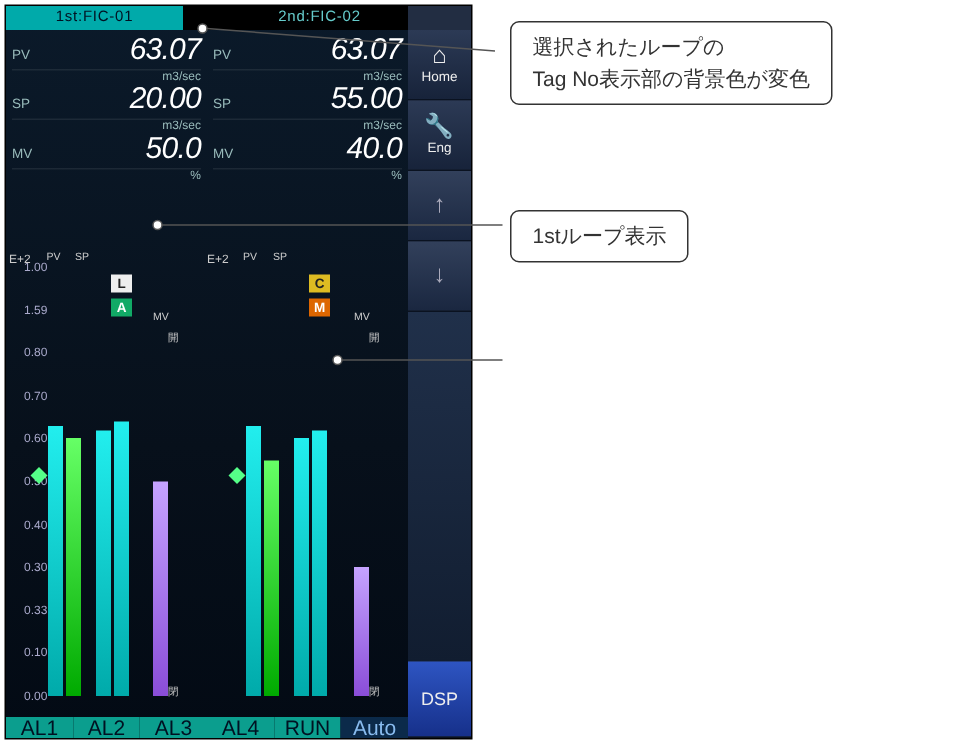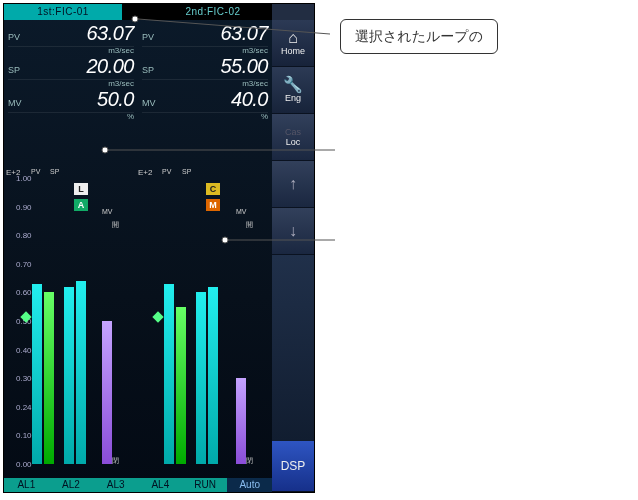--- a/index.html
+++ b/index.html
@@ -48,34 +48,34 @@
   .pv   { background: linear-gradient(#2ee, #0aa); }
   .spb  { background: linear-gradient(#6f6, #0a0); }
   .mvb  { background: linear-gradient(#c5a3ff, #8a4dd8); }
   .diamond { position:absolute; width:8px; height:8px; background:#5f8; transform: rotate(45deg); left:-10px; }
   .mark { position:absolute; font-size:7px; color:#ccc; }
   .pill { display:inline-block; width:14px; height:12px; line-height:12px; text-align:center; font-size:9px; font-weight:bold; }
   .pill.L { background:#eee; color:#222; }
   .pill.A { background:#1a6; color:#fff; }
   .pill.C { background:#db2; color:#222; }
   .pill.M { background:#d60; color:#fff; }
-  .alarm-strip { display:flex; height:14px; font-size:10px; }
+  .alarm-strip { display:flex; height:14px; font-size:14px; }
   .alarm-strip div { flex:1; text-align:center; line-height:14px; }
   .al { background:#0b9e8e; color:#012;}
   .run { background:#0b9e8e; color:#012;}
   .auto{ background:#0b2a4a; color:#8be;}
   .sidebar { width: 42px; background: #222d42; display:flex; flex-direction:column; }
   .sbtn { flex:0 0 46px; display:flex; flex-direction:column; align-items:center; justify-content:center; font-size:9px; color:#eee;
           background: linear-gradient(#2c3a55, #17233a); border-bottom:1px solid #0a1220;}
   .sbtn.blue { background: linear-gradient(#2e55c2, #16308a); }
   .sbtn.dark { background: linear-gradient(#32405b, #1a2740); color:#aab; }
   .sbtn .ico { font-size:16px; line-height:1; }
   .spacer { flex:1; background: linear-gradient(#20304a, #111d30);}
   
-  .callout { position:absolute; display:flex; align-items:flex-end; }
+  .callout { position:absolute; display:flex; align-items:flex-start; }
   .callout svg { overflow:visible; }
   .cbox { border:1px solid #333; border-radius:6px; padding:6px 14px; background:#fff; font-size:14px; color:#333; line-height:1.5; white-space:nowrap;}
 </style>
 </head>
 <body>
 
 <div class="device">
   <div class="top-strip">
     <div class="tag tag1">1st:FIC-01</div>
     <div class="tag tag2">2nd:FIC-02</div>
@@ -120,28 +120,28 @@
               <span class="val">40.0</span>
             </div>
           <div class="unit">%</div>
         </div>
       </div>
 
       <div class="bars-area">
 
         <div class="scale">
           <div style="top:0%">1.00</div>
-          <div style="top:10%">0.90</div>
+          <div style="top:10%">1.59</div>
           <div style="top:20%">0.80</div>
           <div style="top:30%">0.70</div>
           <div style="top:40%">0.60</div>
           <div style="top:50%">0.50</div>
           <div style="top:60%">0.40</div>
           <div style="top:70%">0.30</div>
-          <div style="top:80%">0.24</div>
+          <div style="top:80%">0.33</div>
           <div style="top:90%">0.10</div>
           <div style="top:100%">0.00</div>
         </div>
 
         <span class="mark" style="left:2px; top:-10px; font-size:8px">E+2</span>
         <span class="mark" style="left:27px;top:-10px">PV</span>
         <span class="mark" style="left:46px;top:-10px">SP</span>
         <span class="mark" style="left:98px;top:30px">MV</span>
         <span class="mark" style="left:108px;top:42px">開</span>
         <span class="mark" style="left:108px;bottom:12px">閉</span>
@@ -227,48 +227,45 @@
     <div class="sidebar">
       <div class="sbtn">
         <span class="ico">⌂</span>
         <span>Home</span>
       </div>
       <div class="sbtn">
         <span class="ico">🔧</span>
         <span>Eng</span>
       </div>
       <div class="sbtn dark">
-        <span style="color:#556">Cas</span>
-        <span style="color:#eee">Loc</span>
-      </div>
-      <div class="sbtn dark">
         <span class="ico">↑</span>
       </div>
       <div class="sbtn dark">
         <span class="ico">↓</span>
       </div>
       <div class="spacer"></div>
       <div class="sbtn blue" style="flex:0 0 50px">
         <span style="font-weight:normal;font-size:12px">DSP</span>
       </div>
     </div>
   </div>
 </div>
 
 <div class="callout" style="left:130px;top:14px">
   <svg width="210" height="40">
       <circle cx="5" cy="5" r="3" fill="#fff" stroke="#555"></circle>
       <line x1="8" y1="5" x2="200" y2="20" stroke="#555"></line>
     </svg>
-  <div class="cbox"><span>選択されたループの</span><br></div>
+  <div class="cbox"><span>選択されたループの</span><br><span>Tag No表示部の背景色が変色</span></div>
 </div>
 <div class="callout" style="left:100px;top:140px">
   <svg width="240" height="20">
       <circle cx="5" cy="10" r="3" fill="#fff" stroke="#555"></circle>
       <line x1="8" y1="10" x2="235" y2="10" stroke="#555"></line>
     </svg>
+  <div class="cbox">1stループ表示</div>
 </div>
 <div class="callout" style="left:220px;top:230px">
   <svg width="120" height="20">
       <circle cx="5" cy="10" r="3" fill="#fff" stroke="#555"></circle>
       <line x1="8" y1="10" x2="115" y2="10" stroke="#555"></line>
     </svg>
 </div>
 
 </body></html>

